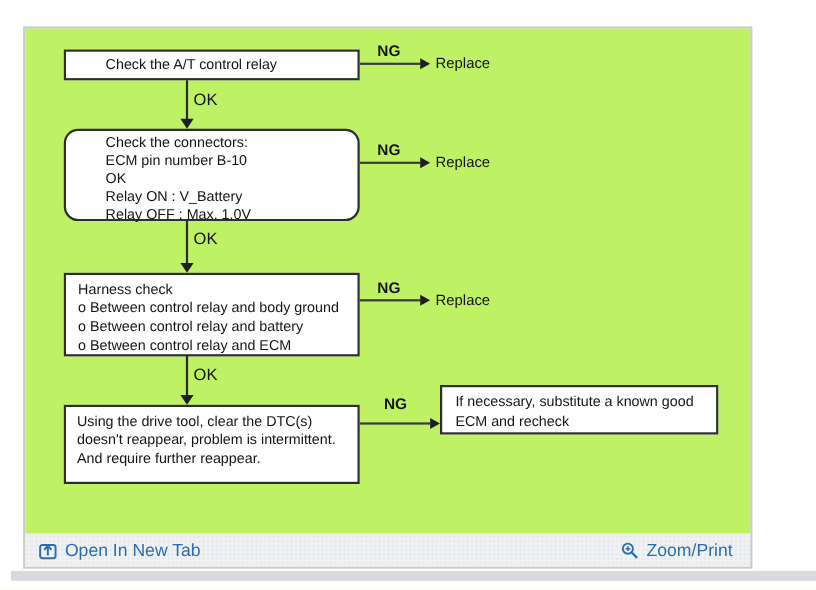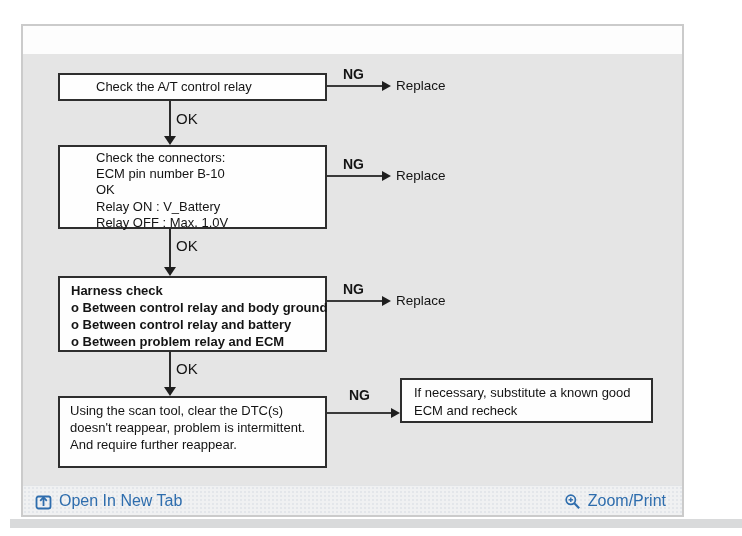--- a/index.html
+++ b/index.html
@@ -7,30 +7,30 @@
     position:relative;width:742px;height:536px;background:#ffffff;
     font-family:"Liberation Sans",sans-serif;overflow:hidden;color:#161616;
   }
   .panel{
     position:absolute;left:21px;top:24px;width:659px;height:489px;
     border:2px solid #cbcbcb;background:#fdfdfd;
   }
   .bottom-strip{
     position:absolute;left:10px;right:0;top:519px;height:9px;background:#d9dadb;
   }
-  .canvas{position:absolute;left:0;top:0;right:0;bottom:30px;background:#e5e5e5;margin-top:28px;}
+  .canvas{position:absolute;left:0;top:0;right:0;bottom:30px;background:#bef264;}
 
   .fbox{
     position:absolute;border:2px solid #2e2e2e;background:#fefefe;
     font-size:13px;color:#141414;
   }
   .fbox .ln{white-space:nowrap;}
   #box1{left:35px;top:19px;width:229px;height:24px;line-height:24px;padding-left:36px;}
-  #box2{left:35px;top:91px;width:229px;height:77px;padding:3px 0 0 36px;line-height:16.2px;}
-  #box3{left:35px;top:222px;width:254px;height:68px;padding:4px 0 0 11px;line-height:17px;font-weight:bold;}
+  #box2{left:35px;top:91px;width:229px;height:77px;padding:3px 0 0 36px;line-height:16.2px;border-radius:13px;}
+  #box3{left:35px;top:222px;width:254px;height:68px;padding:4px 0 0 11px;line-height:17px;}
   #box4{left:35px;top:342px;width:255px;height:64px;padding:4px 0 0 10px;line-height:17px;}
   #box5{left:377px;top:324px;width:237px;height:37px;padding:4px 0 0 12px;line-height:17.5px;}
 
   .vline{position:absolute;left:146px;width:2px;background:#2b2b2b;}
   .head-down{
     position:absolute;left:141px;width:0;height:0;
     border-left:6px solid transparent;border-right:6px solid transparent;
     border-top:9px solid #1f1f1f;
   }
   .hline{position:absolute;height:2px;background:#3a3a3a;}
@@ -47,21 +47,21 @@
   .footer{
     position:absolute;left:0;right:0;bottom:0;height:30px;
     background:#f0f1f2;
     background-image:radial-gradient(#e3e6ea 0.8px,transparent 0.9px);
     background-size:4px 4px;
     border-top:1px solid #e2e4e6;
     display:flex;align-items:center;justify-content:space-between;
     padding:0 16px 0 12px;box-sizing:border-box;
   }
   .flink{
-    display:flex;align-items:flex-end;gap:7px;color:#2e6dad;
+    display:flex;align-items:center;gap:7px;color:#2e6dad;
     font-size:16px;text-decoration:none;cursor:pointer;white-space:nowrap;
   }
   .flink svg{display:block;}
 </style>
 </head>
 <body>
 
 <div class="page">
   <div class="panel">
     <div class="canvas">
@@ -75,25 +75,25 @@
         <div class="ln">ECM pin number B-10</div>
         <div class="ln">OK</div>
         <div class="ln">Relay ON : V_Battery</div>
         <div class="ln">Relay OFF : Max. 1.0V</div>
       </div>
 
       <div class="fbox" id="box3">
         <div class="ln">Harness check</div>
         <div class="ln">o Between control relay and body ground</div>
         <div class="ln">o Between control relay and battery</div>
-        <div class="ln">o Between problem relay and ECM</div>
+        <div class="ln">o Between control relay and ECM</div>
       </div>
 
       <div class="fbox" id="box4">
-        <div class="ln">Using the scan tool, clear the DTC(s)</div>
+        <div class="ln">Using the drive tool, clear the DTC(s)</div>
         <div class="ln">doesn't reappear, problem is intermittent.</div>
         <div class="ln">And require further reappear.</div>
       </div>
 
       <div class="fbox" id="box5">
         <div class="ln">If necessary, substitute a known good</div>
         <div class="ln">ECM and recheck</div>
       </div>
 
       <div class="vline" style="top:47px;height:36px;"></div>

